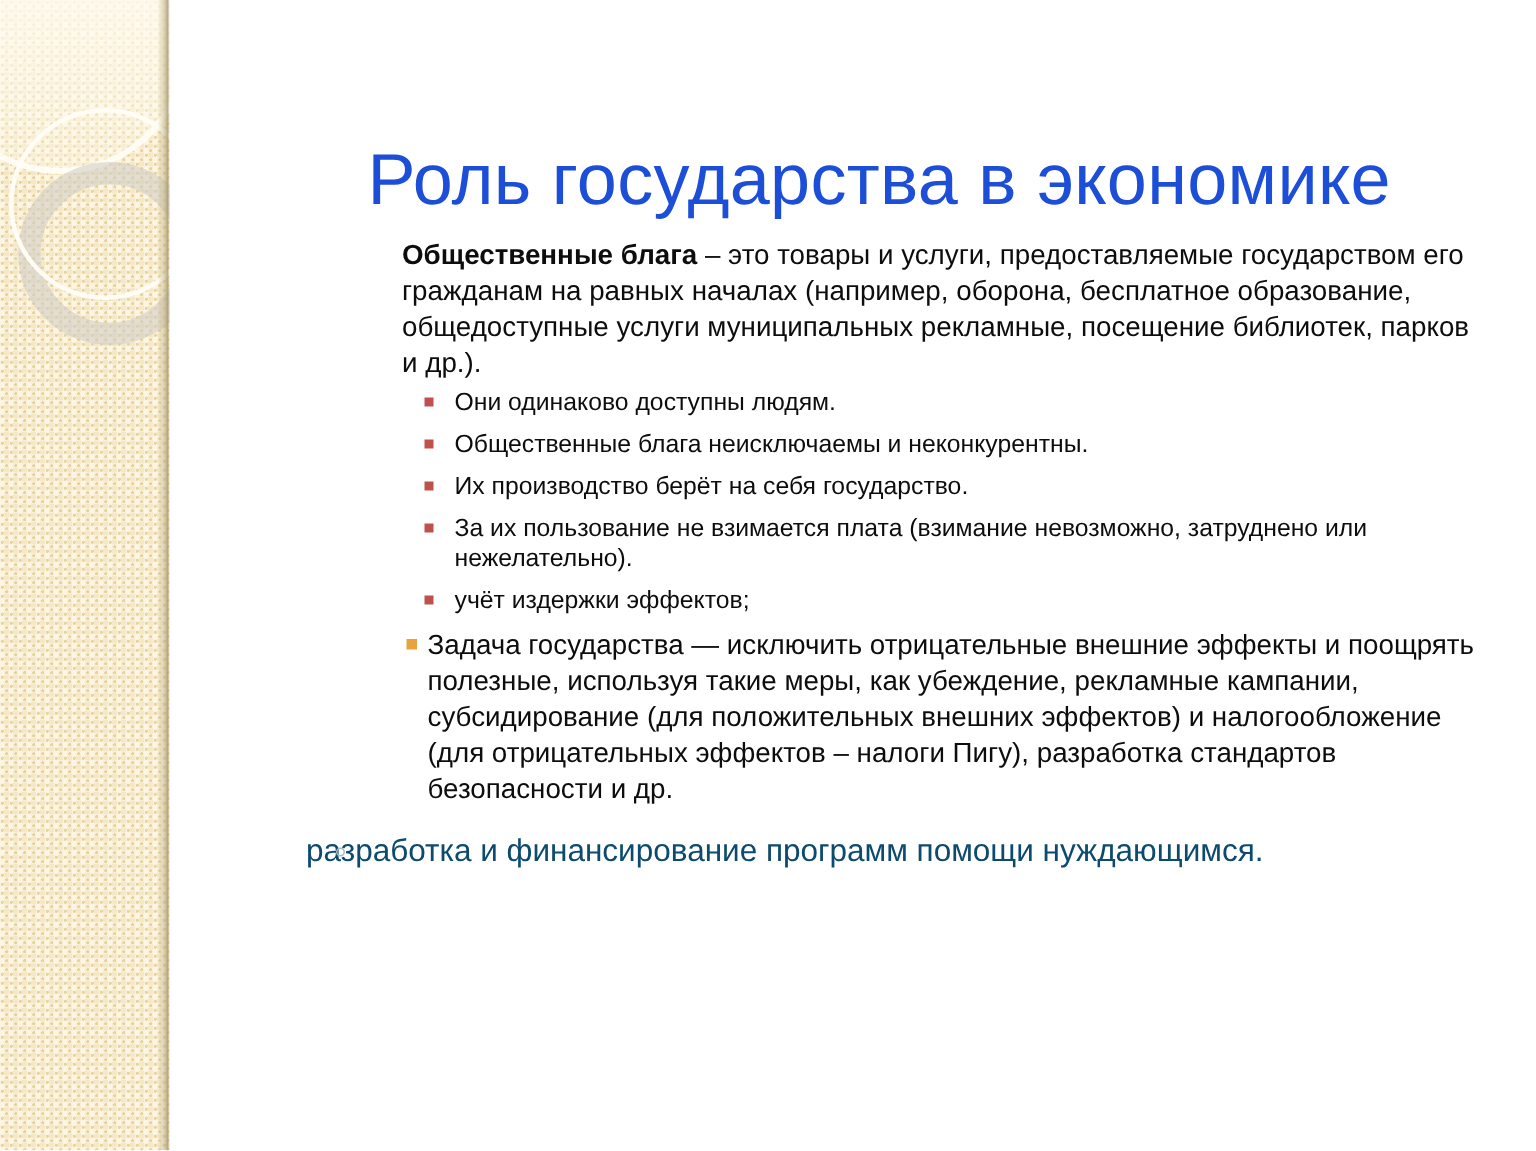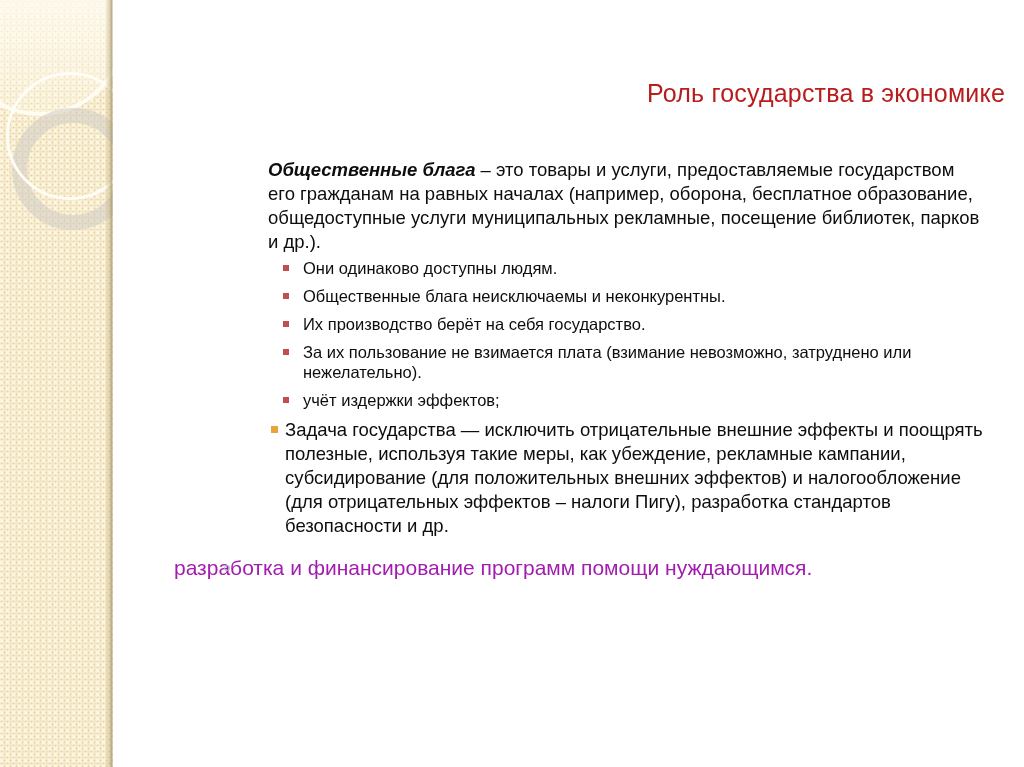--- a/index.html
+++ b/index.html
@@ -105,46 +105,44 @@
     top: 0;
     width: 911px;
     height: 767px;
   }
 
   .title {
     position: absolute;
     left: 132px;
     top: 63px;
     width: 760px;
-    font-size: 25px;
+    font-size: 48px;
     font-weight: 400;
-    color: #b91c1c;
+    color: #1d4ed8;
     letter-spacing: 0.2px;
     line-height: 1.1;
-    text-align: right;
   }
 
   .body-block {
     position: absolute;
     left: 0;
     top: 158px;
     width: 911px;
   }
 
   .para {
     margin: 0 0 2px 0;
     padding: 0 42px 0 155px;
     font-size: 18.5px;
     line-height: 1.30;
     color: #0d0d0d;
     text-align: left;
   }
   .para .lead {
     font-weight: bold;
-    font-style: italic;
   }
 
   ul.lvl2 {
     list-style: none;
     margin: 4px 0 4px 0;
     padding: 0;
   }
   ul.lvl2 > li {
     position: relative;
     padding: 0 60px 0 190px;
@@ -187,24 +185,24 @@
     background: #e8a33d;
   }
 
   ul.lvl1 {
     list-style: none;
     margin: 16px 0 0 0;
     padding: 0;
   }
   ul.lvl1 > li {
     position: relative;
-    padding: 0 60px 0 61px;
+    padding: 0 60px 0 91px;
     font-size: 21px;
     line-height: 1.30;
-    color: #a21caf;
+    color: #0c4a6e;
   }
   ul.lvl1 > li .ring {
     position: absolute;
     left: 111px;
     top: 11px;
     width: 6px;
     height: 6px;
     border: 1.4px solid #a9bcc2;
     border-radius: 50%;
     box-sizing: border-box;

